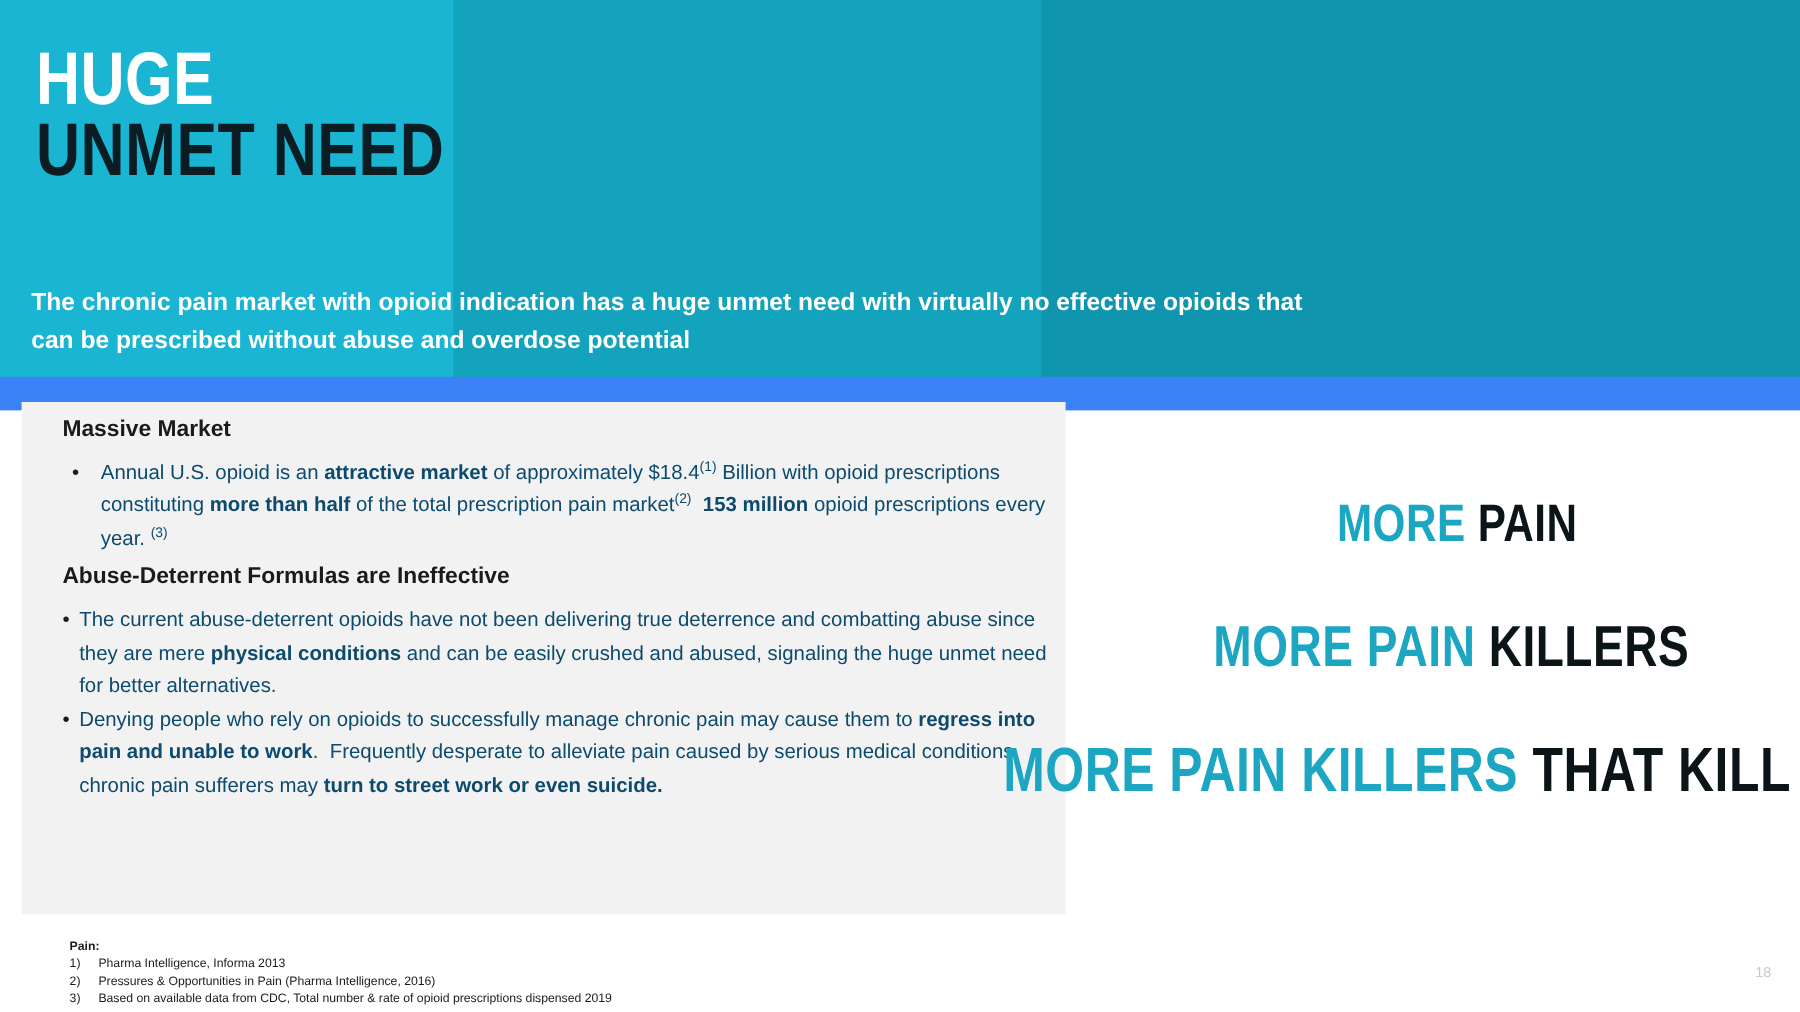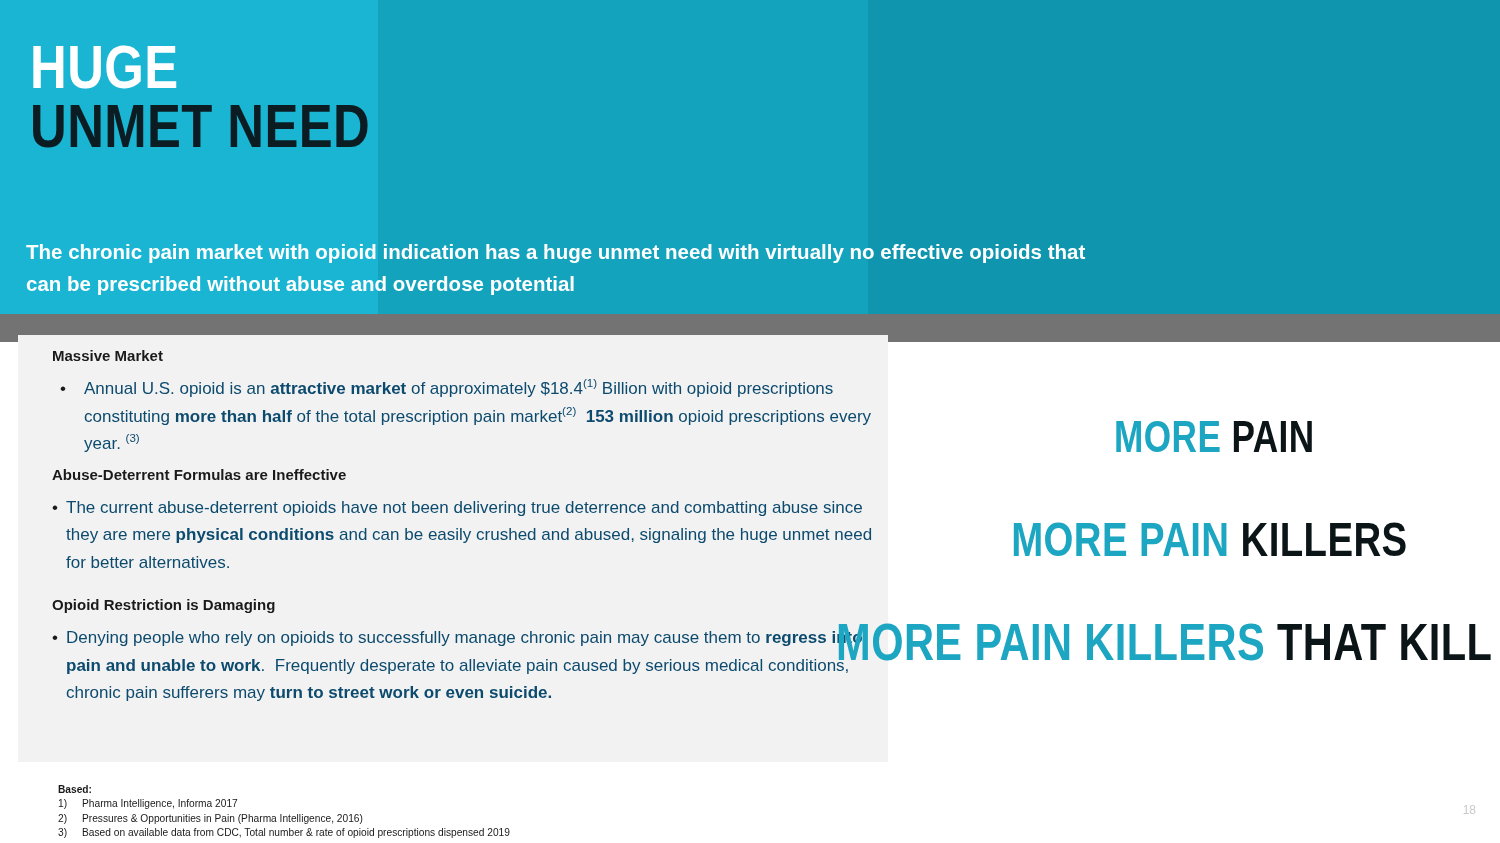--- a/index.html
+++ b/index.html
@@ -15,21 +15,21 @@
     position: relative;
   }
 
   
   #header {
     position: absolute;
     left: 0;
     top: 0;
     width: 1500px;
     height: 342px;
-    background: #737373;
+    background: #3b82f6;
     overflow: hidden;
   }
   .hdr-band {
     position: absolute;
     top: 0;
     height: 314px;
   }
   #hdr-band-left {
     left: 0;
     width: 378px;
@@ -82,21 +82,21 @@
     position: absolute;
     left: 18px;
     top: 335px;
     width: 870px;
     height: 427px;
     background: #F2F2F2;
     box-sizing: border-box;
     padding: 12px 0 0 0;
   }
   .section-heading {
-    font-size: 15px;
+    font-size: 19px;
     font-weight: bold;
     color: #1A1A1A;
     margin: 0 0 10px 34px;
     line-height: 1.2;
   }
   #section-heading-2 { margin-top: 8px; }
   #section-heading-3 { margin-top: 20px; }
 
   .bullet-row {
     display: flex;
@@ -221,45 +221,44 @@
     <span class="bullet-dot">•</span>
     <span class="bullet-text">Annual U.S. opioid is an <b>attractive market</b> of approximately $18.4<sup>(1)</sup> Billion with opioid prescriptions constituting <b>more than half</b> of the total prescription pain market<sup>(2)</sup>&nbsp; <b>153 million</b> opioid prescriptions every year. <sup>(3)</sup></span>
   </div>
 
   <div class="section-heading" id="section-heading-2">Abuse-Deterrent Formulas are Ineffective</div>
   <div class="bullet-row">
     <span class="bullet-dot">•</span>
     <span class="bullet-text">The current abuse-deterrent opioids have not been delivering true deterrence and combatting abuse since they are mere <b>physical conditions</b> and can be easily crushed and abused, signaling the huge unmet need for better alternatives.</span>
   </div>
 
-  <div class="section-heading" id="section-heading-3">Opioid Restriction is Damaging</div>
   <div class="bullet-row">
     <span class="bullet-dot">•</span>
     <span class="bullet-text">Denying people who rely on opioids to successfully manage chronic pain may cause them to <b>regress into pain and unable to work</b>.&nbsp; Frequently desperate to alleviate pain caused by serious medical conditions, chronic pain sufferers may <b>turn to street work or even suicide.</b></span>
   </div>
 
 </div>
 
 <div id="slogans">
   <div class="slogan" id="slogan-1">
     <span class="teal" style="color: rgb(28, 166, 194);">MORE </span><span class="dark">PAIN</span>
   </div>
   <div class="slogan" id="slogan-2">
     <span class="teal" style="color: rgb(28, 166, 194);">MORE PAIN </span><span class="dark">KILLERS</span>
   </div>
   <div class="slogan" id="slogan-3">
     <span class="teal" style="color: rgb(28, 166, 194);">MORE PAIN KILLERS </span><span class="dark">THAT KILL</span>
   </div>
 </div>
 
 <div id="footnotes">
-  <div id="footnote-label">Based:</div>
+  <div id="footnote-label">Pain:</div>
   <div class="footnote-row">
     <span class="footnote-num">1)</span>
-    <span class="footnote-txt">Pharma Intelligence, Informa 2017</span>
+    <span class="footnote-txt">Pharma Intelligence, Informa 2013</span>
   </div>
   <div class="footnote-row">
     <span class="footnote-num">2)</span>
     <span class="footnote-txt">Pressures &amp; Opportunities in Pain (Pharma Intelligence, 2016)</span>
   </div>
   <div class="footnote-row">
     <span class="footnote-num">3)</span>
     <span class="footnote-txt">Based on available data from CDC, Total number &amp; rate of opioid prescriptions dispensed 2019</span>
   </div>
 </div>

